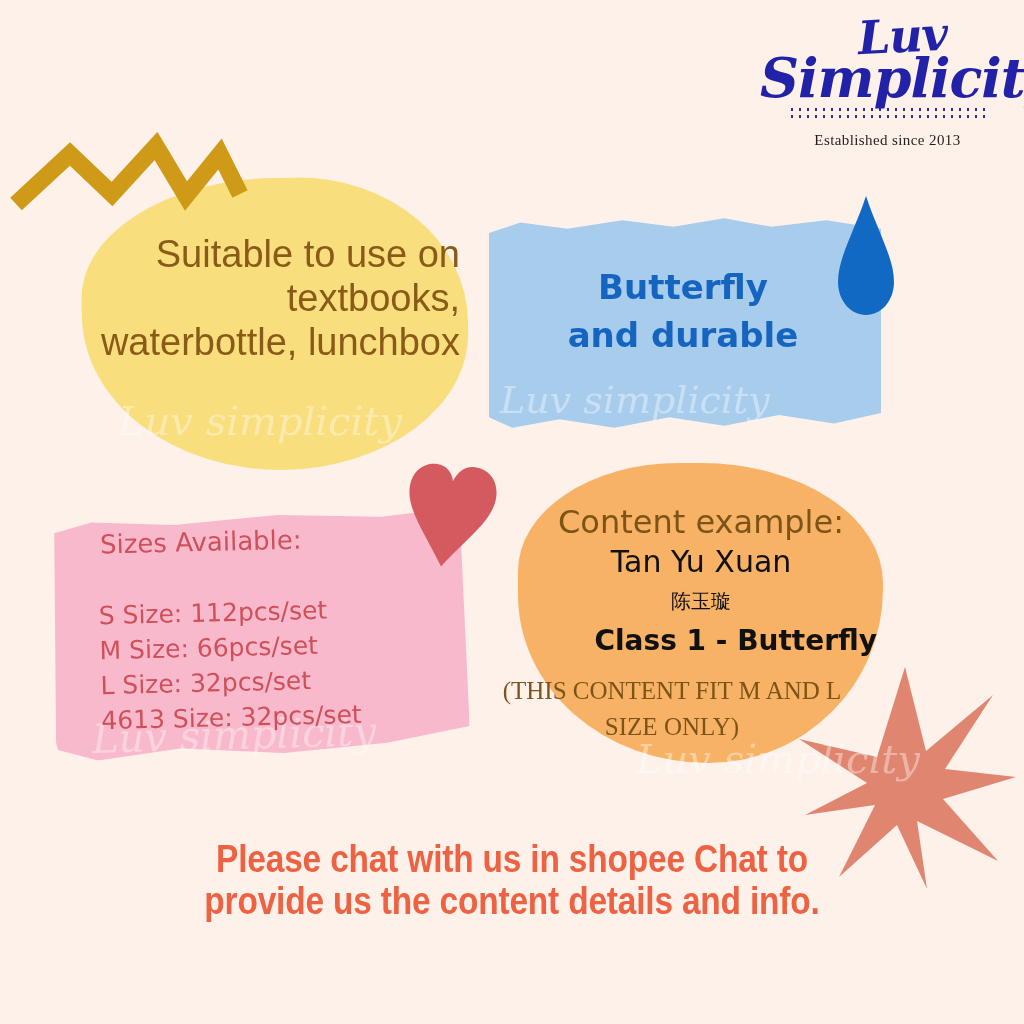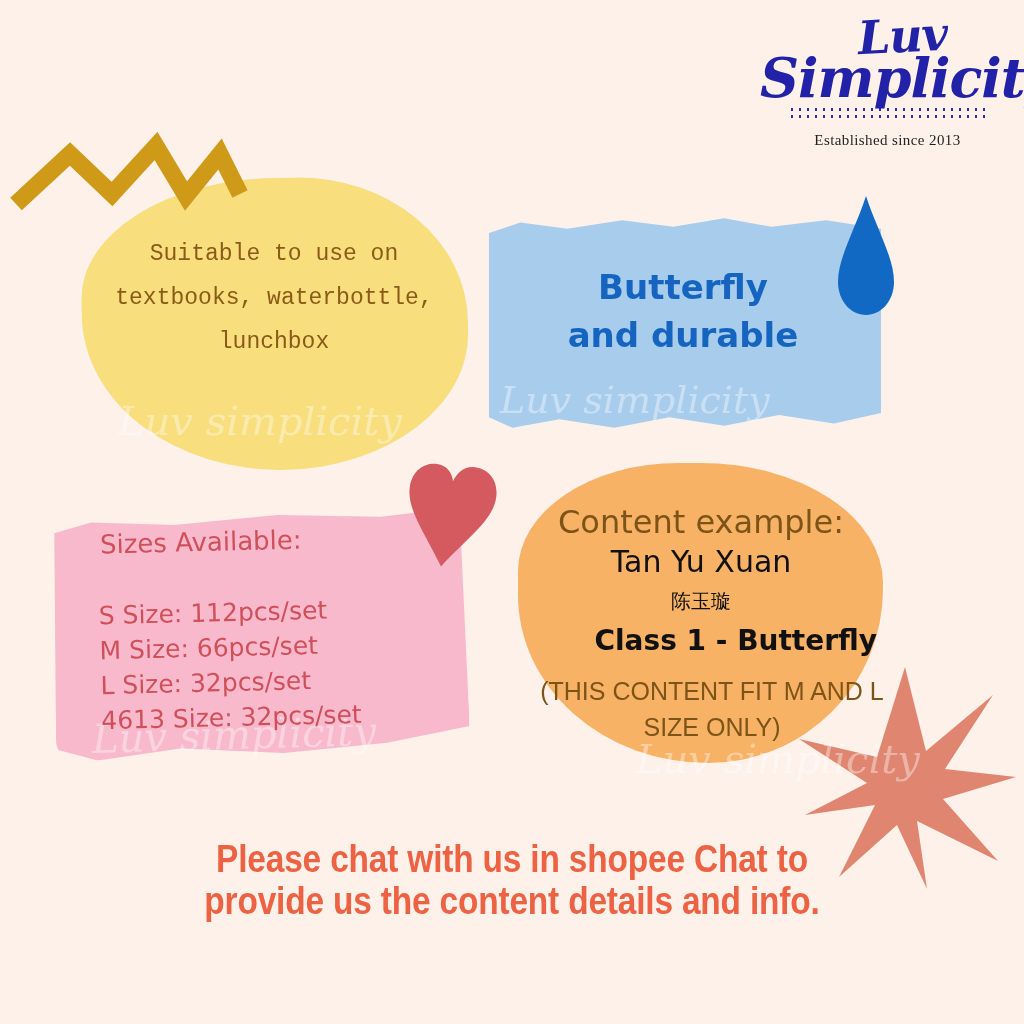--- a/index.html
+++ b/index.html
@@ -47,23 +47,23 @@
 
   
   .blob-yellow{
     top:178px; left:82px; width:386px; height:292px;
     background:#f8de7d;
     border-radius:52% 46% 50% 54% / 42% 52% 48% 56%;
     transform:rotate(-1deg);
   }
   .yellow-text{
     top:232px; left:88px; width:372px;
-    color:#8a5a18; font-size:23px; line-height:44px;
-    text-align:center; font-weight:500;
-    font-family:Liberation Mono, monospace;
+    color:#8a5a18; font-size:38px; line-height:44px;
+    text-align:right; font-weight:500;
+    font-family:Liberation Sans, sans-serif;
   }
 
   
   .blob-blue{
     top:216px; left:489px; width:392px; height:214px;
     background:#a8ccec;
     border-radius:10px 16px 14px 10px / 18px 12px 16px 14px;
     clip-path:polygon(0% 8%,8% 3%,20% 6%,34% 2%,47% 5%,60% 1%,72% 5%,86% 2%,100% 6%,
                       100% 92%,88% 97%,74% 93%,60% 98%,46% 94%,32% 99%,18% 95%,6% 99%,0% 94%);
   }
@@ -116,23 +116,23 @@
     top:586px; left:525px; width:352px; text-align:center;
     color:#111; font-size:20px; line-height:30px;
     font-family:"DejaVu Sans", sans-serif;
   }
   .orange-class{
     top:625px; left:525px; width:352px; text-align:right;
     color:#111; font-size:28px; font-weight:bold; line-height:32px;
     font-family:"DejaVu Sans", sans-serif;
   }
   .orange-note{
-    top:673px; left:532px; width:360px; text-align:center;
+    top:673px; left:492px; width:360px; text-align:center;
     color:#7c5417; font-size:25px; line-height:36px;
-    font-family:Liberation Sans, sans-serif;
+    font-family:Liberation Serif, serif;
   }
   .star-wrap{ top:665px; left:793px; width:225px; height:225px; }
 
   
   .wm{
     font-family:"DejaVu Serif", serif;
     font-style:italic; color:#ffffff; opacity:.38;
     font-size:40px; white-space:nowrap; pointer-events:none;
   }
   .wm-y{ top:398px; left:118px; }

